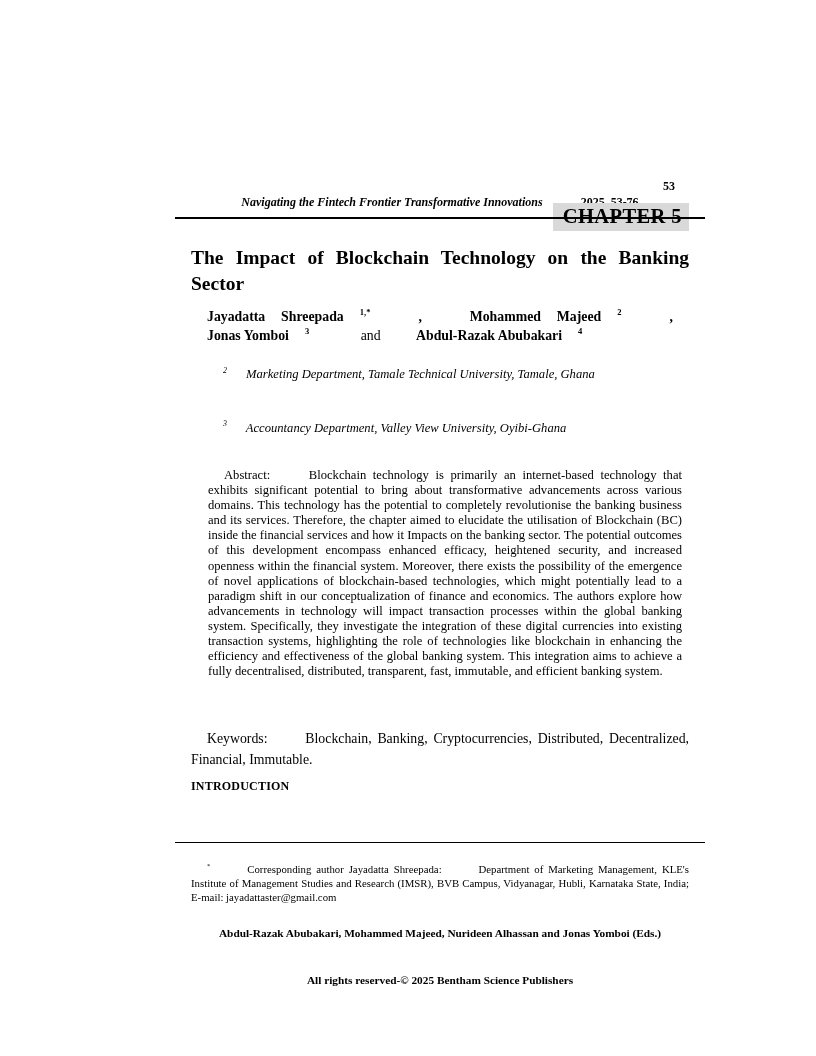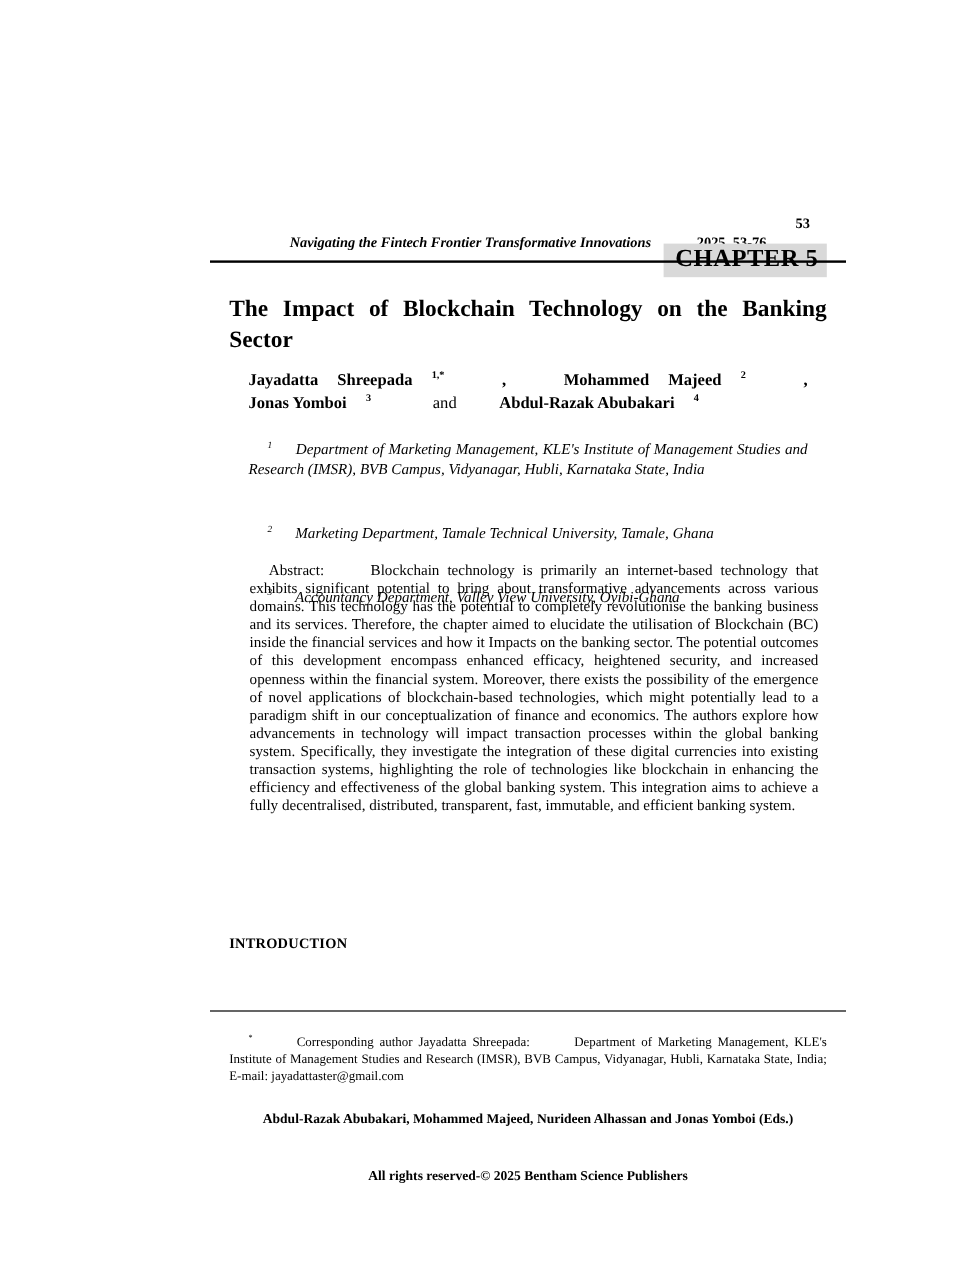--- a/index.html
+++ b/index.html
@@ -117,27 +117,27 @@
   <div class="col chapter-row">
     <span class="chapter-badge">CHAPTER 5</span>
   </div>
   <div class="col head-rule"></div>
 
   <h1 class="col chapter-title">The Impact of Blockchain Technology on the Banking Sector</h1>
 
   <div class="col author-line"><span class="b">Jayadatta Shreepada<sup>1,*</sup></span><span class="b">, </span><span class="b">Mohammed Majeed<sup>2</sup></span><span class="b">, </span><span class="b">Jonas Yomboi<sup>3</sup></span><span> and </span><span class="b">Abdul-Razak Abubakari<sup>4</sup></span></div>
 
   <div class="col affiliations">
-      <p class="affiliation"><sup>1</sup> Department of Marketing Management, KLE's Institute of Management Studies and Research (IMSR), BVB Campus, Vidyanagar, Hubli, Karnataka State, India</p>
       <p class="affiliation"><sup>2</sup> Marketing Department, Tamale Technical University, Tamale, Ghana</p>
       <p class="affiliation"><sup>3</sup> Accountancy Department, Valley View University, Oyibi-Ghana</p>
     </div>
 
   <div class="col abstract-block"><span class="bold">Abstract:</span><span> Blockchain technology is primarily an internet-based technology that exhibits significant potential to bring about transformative advancements across various domains. This technology has the potential to completely revolutionise the banking business and its services. Therefore, the chapter aimed to elucidate the utilisation of Blockchain (BC) inside the financial services and how it Impacts on the banking sector. The potential outcomes of this development encompass enhanced efficacy, heightened security, and increased openness within the financial system. Moreover, there exists the possibility of the emergence of novel applications of blockchain-based technologies, which might potentially lead to a paradigm shift in our conceptualization of finance and economics. The authors explore how advancements in technology will impact transaction processes within the global banking system. Specifically, they investigate the integration of these digital currencies into existing transaction systems, highlighting the role of technologies like blockchain in enhancing the efficiency and effectiveness of the global banking system. This integration aims to achieve a fully decentralised, distributed, transparent, fast, immutable, and efficient banking system.</span></div>
 
+  <div class="col keywords-block"><span class="bold">Keywords:</span><span> Blockchain, Banking, Cryptocurrencies, Distributed, Decentralized, Financial, Immutable.</span></div>
 
   <h2 class="col section-heading">INTRODUCTION</h2>
 
   <div class="col footnote-rule"></div>
   <div class="col footnote"><sup>*</sup><span class="bold"> Corresponding author Jayadatta Shreepada:</span><span> Department of Marketing Management, KLE's Institute of Management Studies and Research (IMSR), BVB Campus, Vidyanagar, Hubli, Karnataka State, India; E-mail: jayadattaster@gmail.com</span></div>
 
   <div class="col page-footer">
     <div>Abdul-Razak Abubakari, Mohammed Majeed, Nurideen Alhassan and Jonas Yomboi (Eds.)</div>
     <div>All rights reserved-© 2025 Bentham Science Publishers</div>
   </div>

